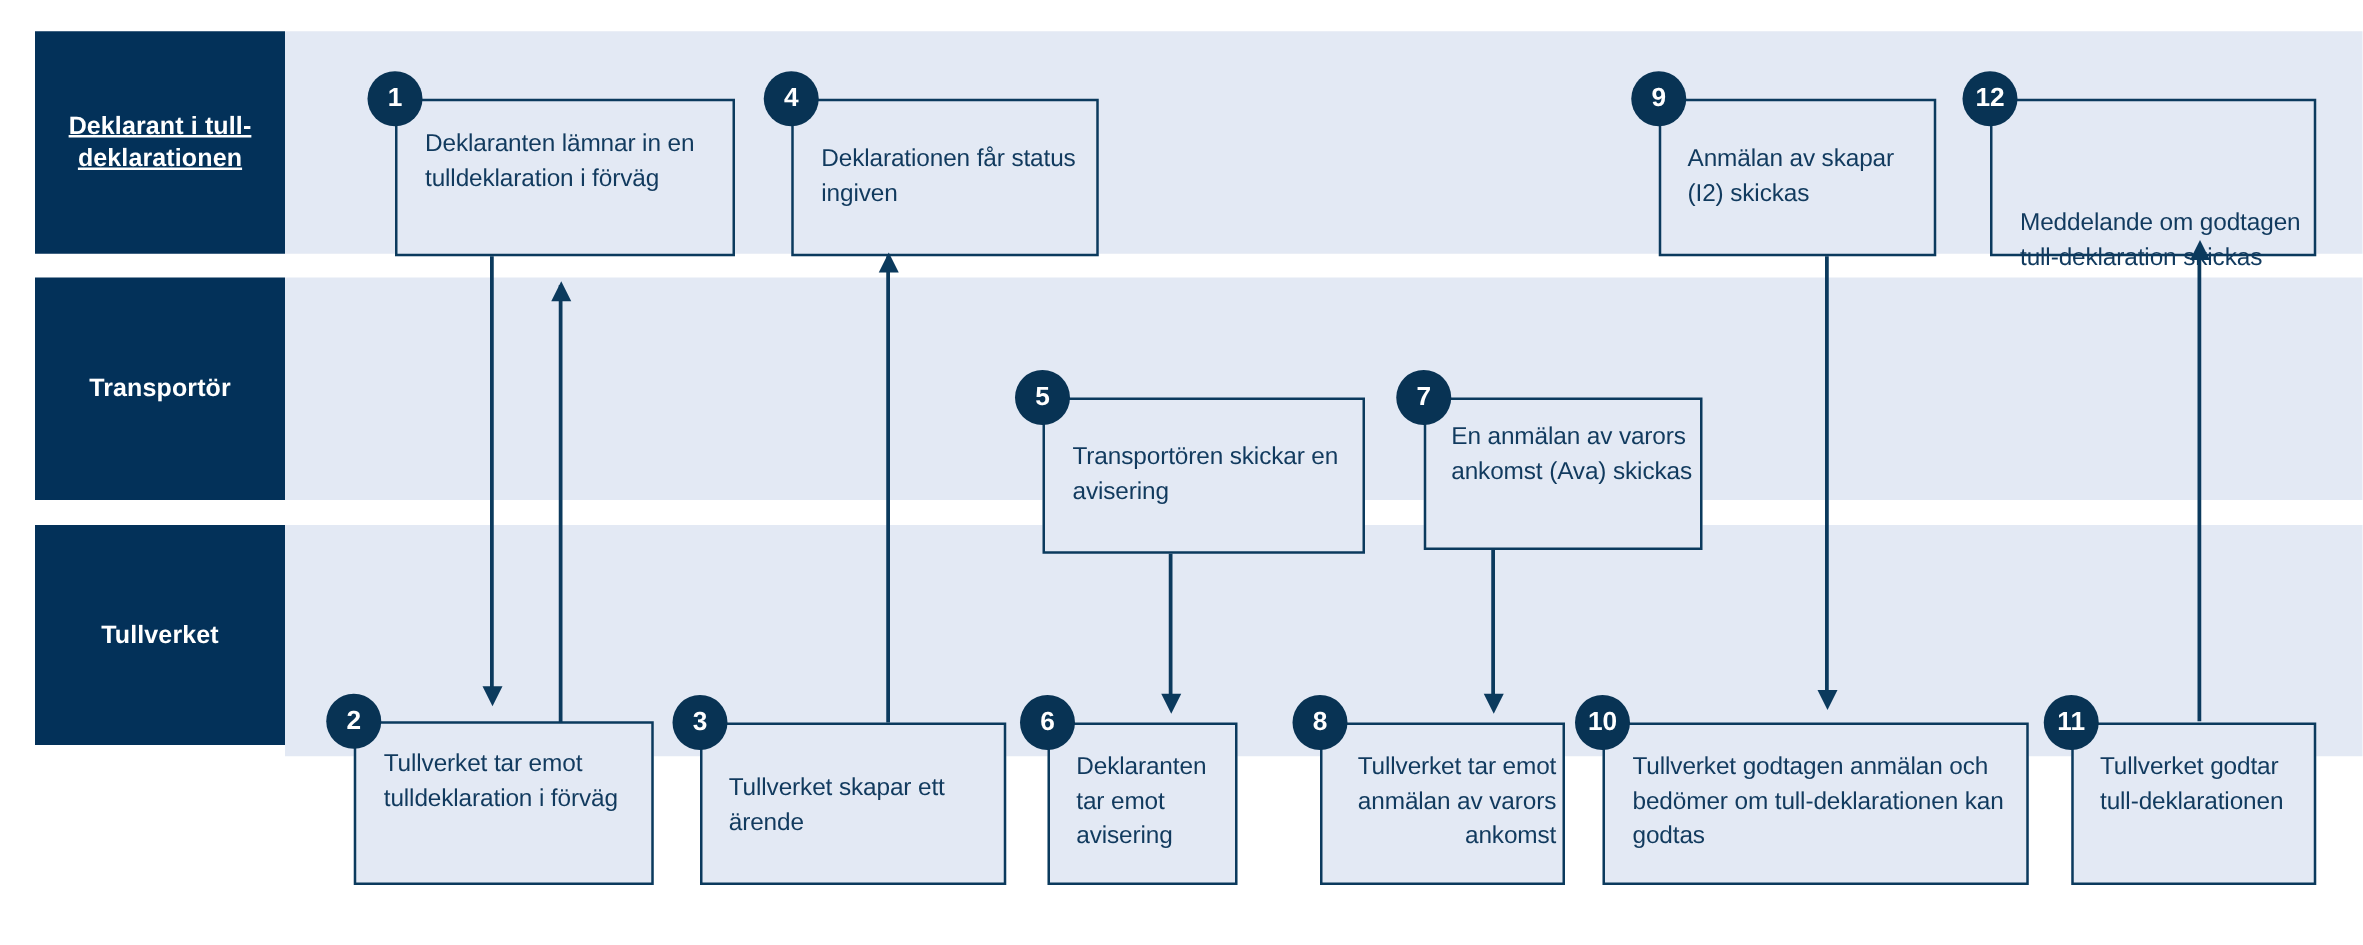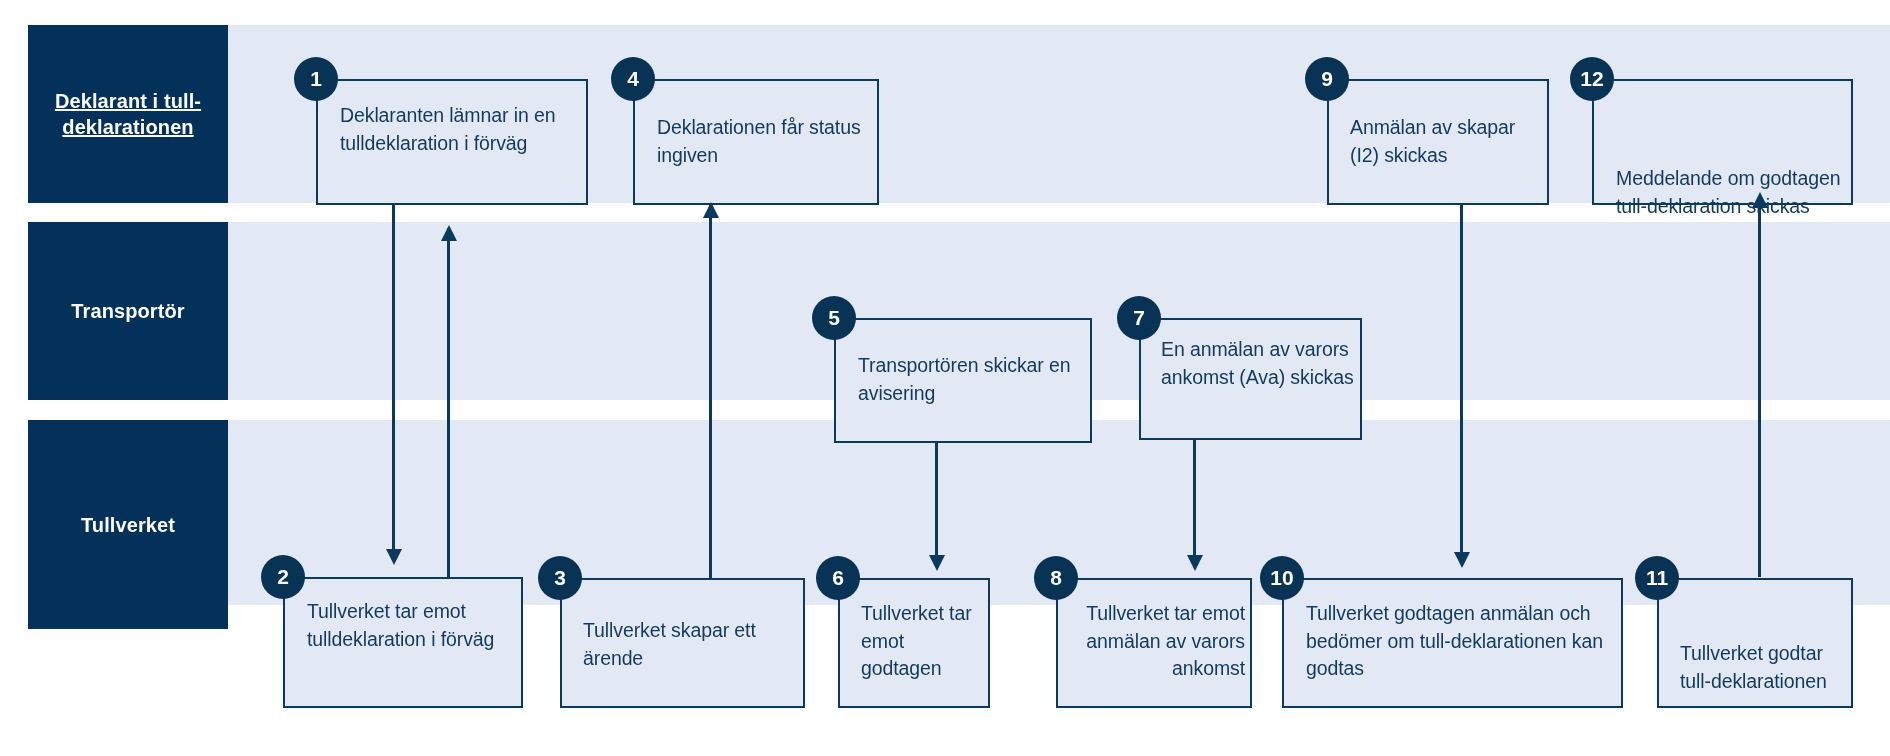--- a/index.html
+++ b/index.html
@@ -35,21 +35,21 @@
   <div class="lane-bg" style="left:228px;top:222px;width:1670px;height:178px;"></div>
   <div class="lane-bg" style="left:228px;top:420px;width:1670px;height:185px;"></div>
 
   <div class="lane-label" style="left:28px;top:25px;width:200px;height:178px;text-decoration:underline;">
     <span style="white-space:pre-line;">Deklarant i tull-
 deklarationen</span>
   </div>
   <div class="lane-label" style="left:28px;top:222px;width:200px;height:178px;text-align:center;">
     <span style="white-space:pre-line;">Transportör</span>
   </div>
-  <div class="lane-label" style="left:28px;top:420px;width:200px;height:209px;">
+  <div class="lane-label" style="left:28px;top:420px;width:200px;height:176px;">
     <span style="white-space:pre-line;">Tullverket</span>
   </div>
 
   <div class="vline" style="left:392px;top:205px;height:352px;"></div>
   <div class="arrowhead arrow-down" style="left:386px;top:549px;"></div>
 
   <div class="vline" style="left:447px;top:228px;height:350px;"></div>
   <div class="arrowhead arrow-up" style="left:441px;top:225px;"></div>
 
   <div class="vline" style="left:709px;top:205px;height:373px;"></div>
@@ -112,33 +112,33 @@
   <div class="node" style="left:560px;top:578px;width:245px;height:130px;"></div>
   <div class="badge" style="left:538px;top:556px;">
     <span>3</span>
   </div>
   <div class="node-text" style="left:583px;top:617px;width:208px;">Tullverket skapar ett ärende</div>
 
   <div class="node" style="left:838px;top:578px;width:152px;height:130px;"></div>
   <div class="badge" style="left:816px;top:556px;">
     <span>6</span>
   </div>
-  <div class="node-text" style="left:861px;top:600px;width:122px;">Tullverket tar emot godtagen</div>
+  <div class="node-text" style="left:861px;top:600px;width:122px;">Deklaranten tar emot avisering</div>
 
   <div class="node" style="left:1056px;top:578px;width:196px;height:130px;"></div>
   <div class="badge" style="left:1034px;top:556px;">
     <span>8</span>
   </div>
   <div class="node-text" style="left:1079px;top:600px;width:166px;text-align:right;">Tullverket tar emot anmälan av varors ankomst</div>
 
   <div class="node" style="left:1282px;top:578px;width:341px;height:130px;"></div>
   <div class="badge" style="left:1260px;top:556px;text-align:center;">
     <span>10</span>
   </div>
   <div class="node-text" style="left:1306px;top:600px;width:306px;">Tullverket godtagen anmälan och bedömer om tull-deklarationen kan godtas</div>
 
   <div class="node" style="left:1657px;top:578px;width:196px;height:130px;"></div>
   <div class="badge" style="left:1635px;top:556px;">
     <span>11</span>
   </div>
-  <div class="node-text" style="left:1680px;top:600px;width:166px;margin-top:40px;">Tullverket godtar tull-deklarationen</div>
+  <div class="node-text" style="left:1680px;top:600px;width:166px;">Tullverket godtar tull-deklarationen</div>
 
 </div>
 
 </body></html>

